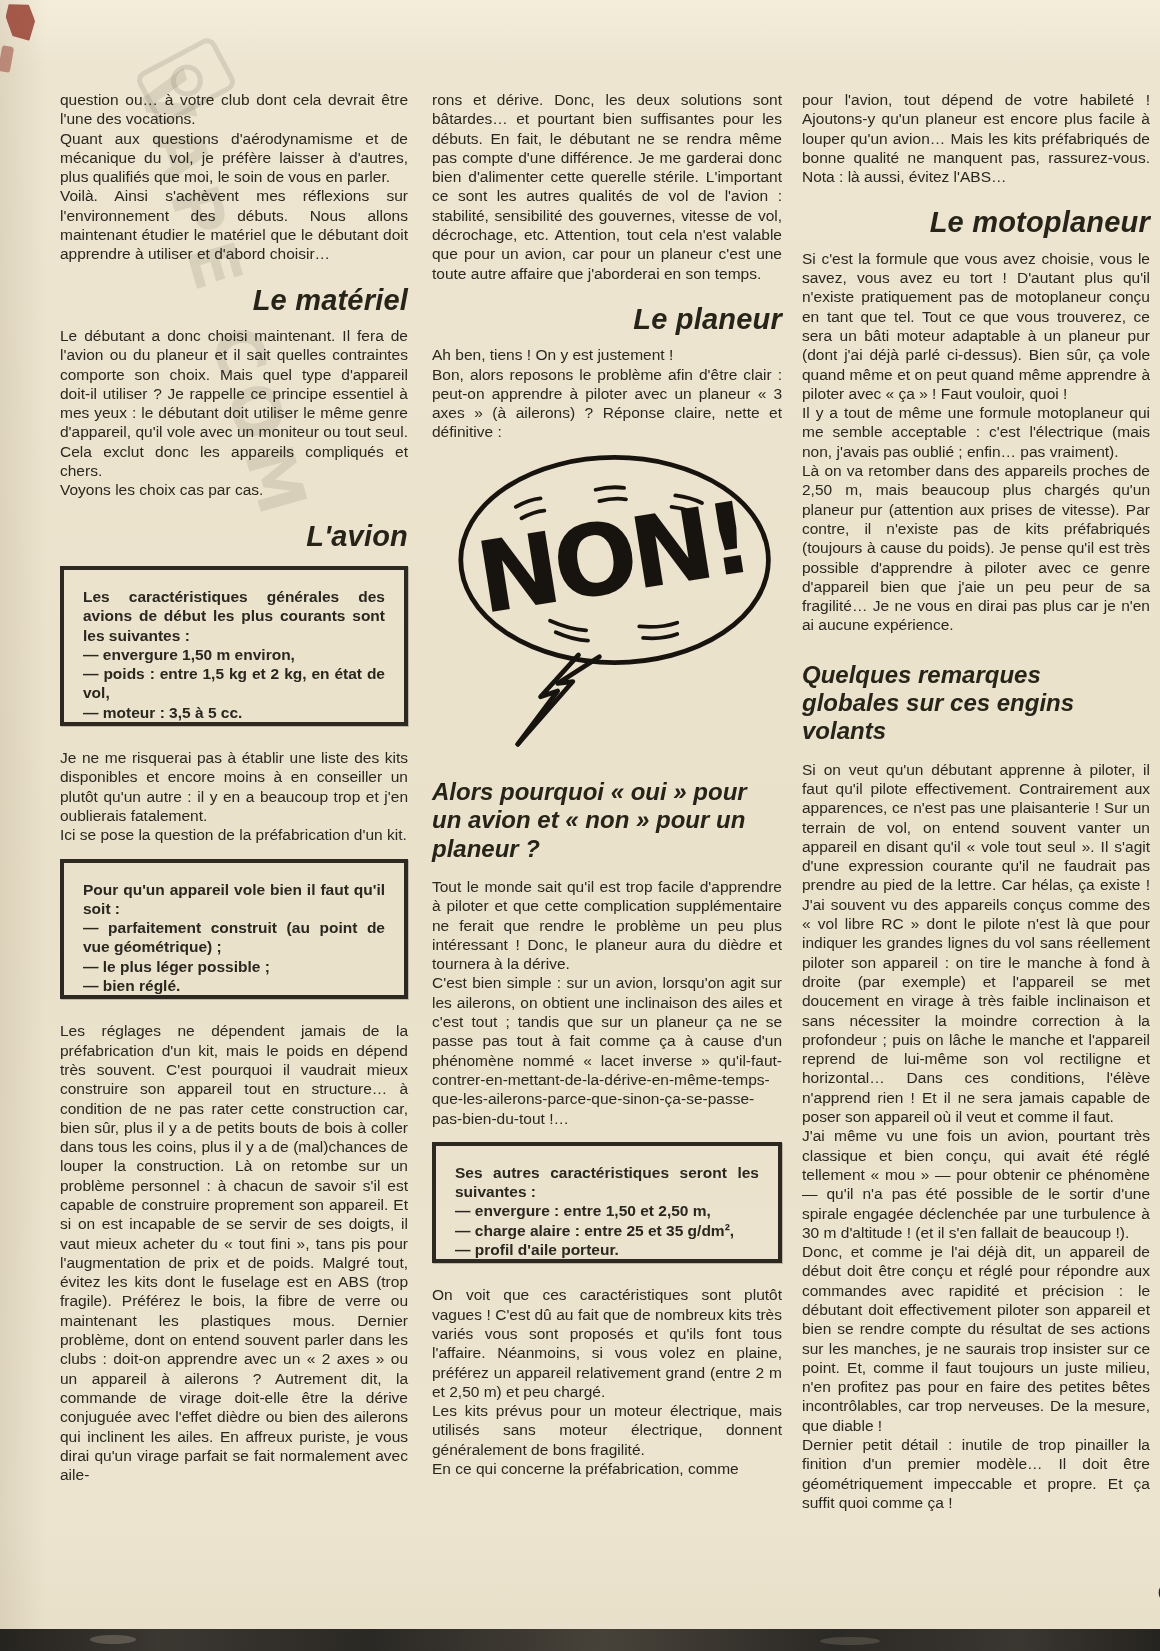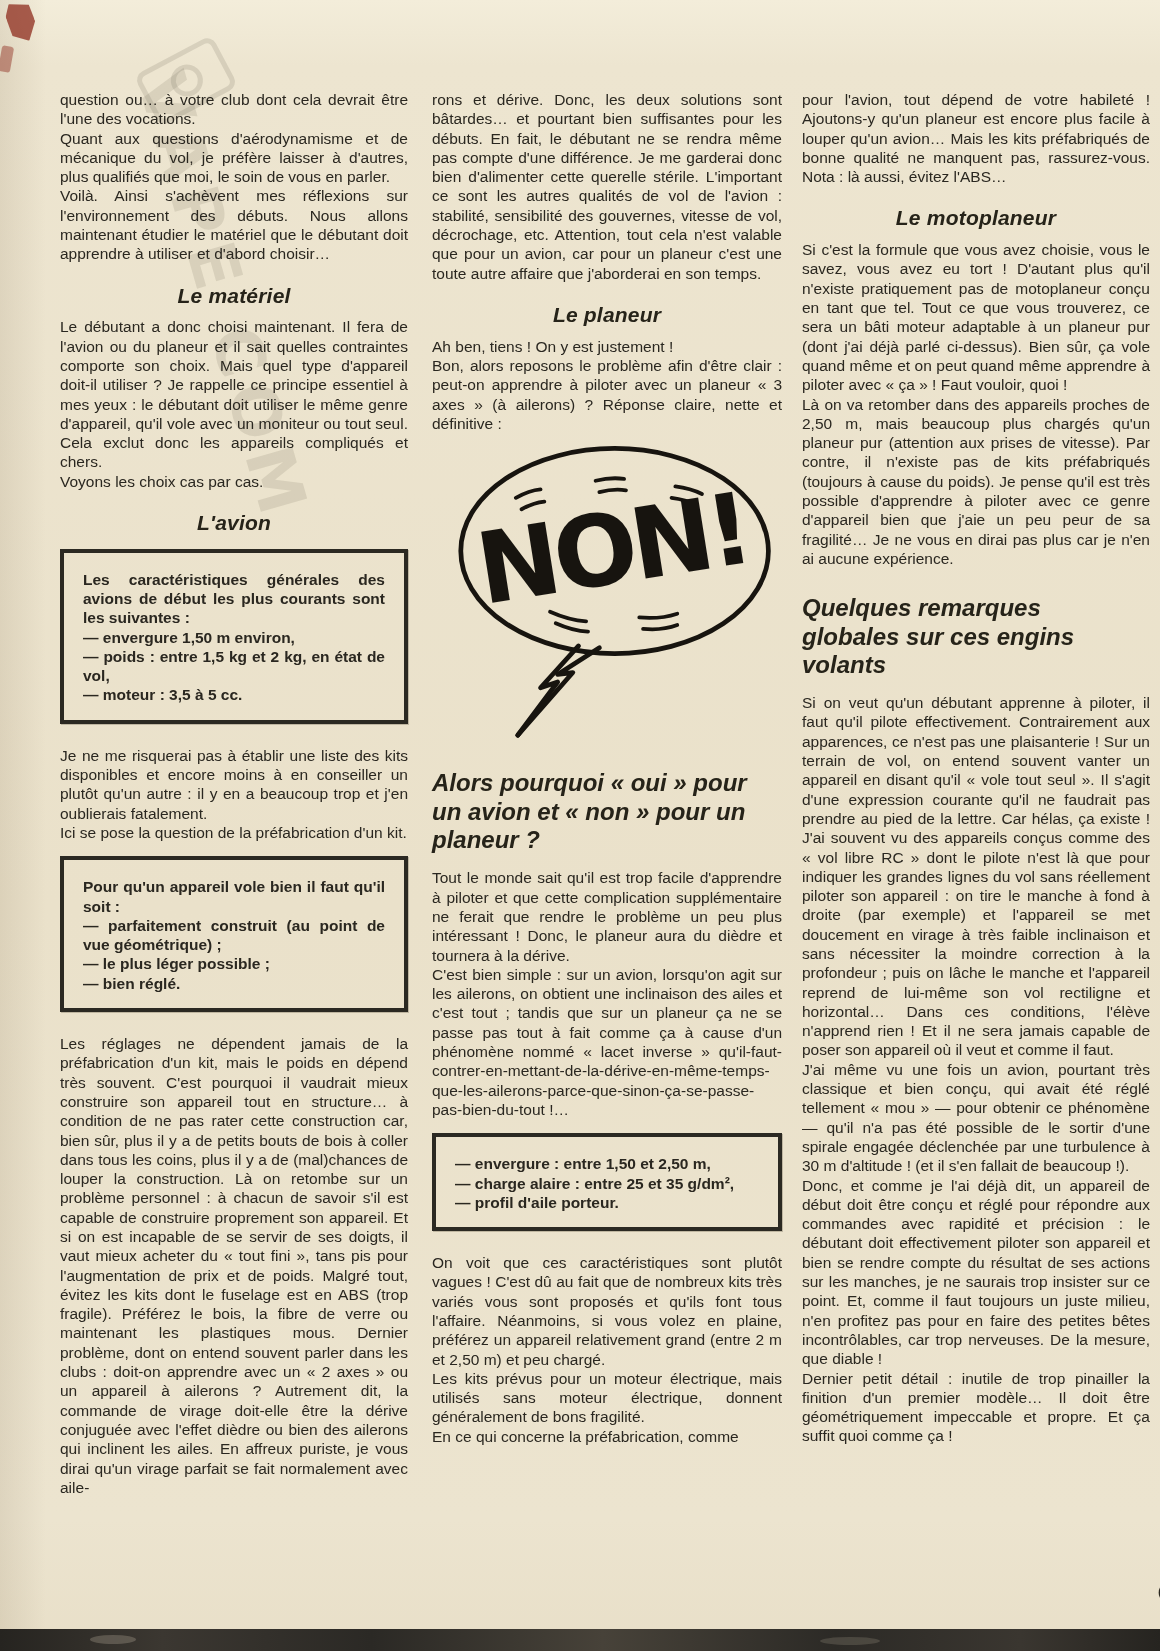--- a/index.html
+++ b/index.html
@@ -14,30 +14,30 @@
   
   .edge-shade{position:absolute;left:0;top:0;width:46px;height:100%;
     background:linear-gradient(90deg,rgba(92,70,40,0.10),rgba(92,70,40,0.0));}
   
   .col{position:absolute;top:90px;font-size:15.5px;line-height:1.245;text-align:justify;}
   .col1{left:60px;width:348px;}
   .col2{left:432px;width:350px;}
   .col3{left:802px;width:348px;}
   .para{margin:0;}
   h2.sec{
-    font-size:21px;font-weight:700;font-style:italic;letter-spacing:.2px;
-    margin:21px 0 10px 0;line-height:1.08;text-align:center;color:#262319;
+    font-size:29px;font-weight:700;font-style:italic;letter-spacing:.2px;
+    margin:21px 0 10px 0;line-height:1.08;text-align:right;color:#262319;
   }
   h3.sub{
     font-size:24px;font-weight:700;font-style:italic;
     margin:26px 8px 14px 0;line-height:1.18;text-align:left;color:#262319;
   }
   .infobox{
     border:4px solid #2b2922;
-    padding:17px 19px 15px 19px;
+    padding:17px 19px 0 19px;
     margin:14px 0 22px 0;
     font-weight:700;
     box-shadow:1px 1px 0 rgba(60,50,30,.25);
   }
   .infobox .bx-line{margin:0;}
   .bubble-wrap{margin:6px 0 14px 0;text-align:center;}
   .pagenum{
     position:absolute;left:1122px;top:1583px;
     font-size:18px;font-weight:700;color:#2a2720;margin-left:36px;
   }
@@ -133,33 +133,35 @@
         <path d="M214,188 q22,2 40,-4 M218,200 q20,2 36,-4" stroke="#17140f" stroke-width="4" fill="none" stroke-linecap="round"></path>
 
         <text x="186" y="152" text-anchor="middle" font-family="DejaVu Sans, sans-serif" font-size="104" font-weight="bold" letter-spacing="-6" fill="#17140f" transform="rotate(-9 186 120)">NON!</text>
       </svg>
     </div>
 
     <h3 class="sub">Alors pourquoi « oui » pour un avion et « non » pour un planeur ?</h3>
     <p class="para">Tout le monde sait qu'il est trop facile d'apprendre à piloter et que cette complication supplémentaire ne ferait que rendre le problème un peu plus intéressant ! Donc, le planeur aura du dièdre et tournera à la dérive.</p>
     <p class="para">C'est bien simple : sur un avion, lorsqu'on agit sur les ailerons, on obtient une inclinaison des ailes et c'est tout ; tandis que sur un planeur ça ne se passe pas tout à fait comme ça à cause d'un phénomène nommé « lacet inverse »  qu'il-faut-contrer-en-mettant-de-la-dérive-en-même-temps-que-les-ailerons-parce-que-sinon-ça-se-passe-pas-bien-du-tout !…</p>
     <div class="infobox">
+      <p class="bx-line">Ses autres caractéristiques seront les suivantes :</p>
       <p class="bx-line">—  envergure : entre 1,50 et 2,50 m,</p>
       <p class="bx-line">—  charge alaire : entre 25 et 35 g/dm²,</p>
       <p class="bx-line">—  profil d'aile porteur.</p>
     </div>
     <p class="para">On voit que ces caractéristiques sont plutôt vagues ! C'est dû au fait que de nombreux kits très variés vous sont proposés et qu'ils font tous l'affaire. Néanmoins, si vous volez en plaine, préférez un appareil relativement grand (entre 2 m et 2,50 m) et peu chargé.</p>
     <p class="para">Les kits prévus pour un moteur électrique, mais utilisés sans moteur électrique, donnent généralement de bons fragilité.</p>
     <p class="para">En ce qui concerne la préfabrication, comme</p>
   </div>
 
   <div class="col col3">
     <p class="para">pour l'avion, tout dépend de votre habileté ! Ajoutons-y qu'un planeur est encore plus facile à louper qu'un avion… Mais les kits préfabriqués de bonne qualité ne manquent pas, rassurez-vous. Nota : là aussi, évitez l'ABS…</p>
     <h2 class="sec">Le motoplaneur</h2>
     <p class="para">Si c'est la formule que vous avez choisie, vous le savez, vous avez eu tort ! D'autant plus qu'il n'existe pratiquement pas de motoplaneur conçu en tant que tel. Tout ce que vous trouverez, ce sera un bâti moteur adaptable à un planeur pur (dont j'ai déjà parlé ci-dessus). Bien sûr, ça vole quand même et on peut quand même apprendre à piloter avec « ça » ! Faut vouloir, quoi !</p>
+    <p class="para">Il y a tout de même une formule motoplaneur qui me semble acceptable : c'est l'électrique (mais non, j'avais pas oublié ; enfin… pas vraiment).</p>
     <p class="para">Là on va retomber dans des appareils proches de 2,50 m, mais beaucoup plus chargés qu'un planeur pur (attention aux prises de vitesse). Par contre, il n'existe pas de kits préfabriqués (toujours à cause du poids). Je pense qu'il est très possible d'apprendre à piloter avec ce genre d'appareil bien que j'aie un peu peur de sa fragilité… Je ne vous en dirai pas plus car je n'en ai aucune expérience.</p>
     <h3 class="sub">Quelques remarques globales sur ces engins volants</h3>
     <p class="para">Si on veut qu'un débutant apprenne à piloter, il faut qu'il pilote effectivement. Contrairement aux apparences, ce n'est pas une plaisanterie ! Sur un terrain de vol, on entend souvent vanter un appareil en disant qu'il « vole tout seul ». Il s'agit d'une expression courante qu'il ne faudrait pas prendre au pied de la lettre. Car hélas, ça existe ! J'ai souvent vu des appareils conçus comme des « vol libre RC » dont le pilote n'est là que pour indiquer les grandes lignes du vol sans réellement piloter son appareil : on tire le manche à fond à droite (par exemple) et l'appareil se met doucement en virage à très faible inclinaison et sans nécessiter la moindre correction à la profondeur ; puis on lâche le manche et l'appareil reprend de lui-même son vol rectiligne et horizontal… Dans ces conditions, l'élève n'apprend rien ! Et il ne sera jamais capable de poser son appareil où il veut et comme il faut.</p>
     <p class="para">J'ai même vu une fois un avion, pourtant très classique et bien conçu, qui avait été réglé tellement « mou » — pour obtenir ce phénomène — qu'il n'a pas été possible de le sortir d'une spirale engagée déclenchée par une turbulence à 30 m d'altitude ! (et il s'en fallait de beaucoup !).</p>
     <p class="para">Donc, et comme je l'ai déjà dit, un appareil de début doit être conçu et réglé pour répondre aux commandes avec rapidité et précision : le débutant doit effectivement piloter son appareil et bien se rendre compte du résultat de ses actions sur les manches, je ne saurais trop insister sur ce point. Et, comme il faut toujours un juste milieu, n'en profitez pas pour en faire des petites bêtes incontrôlables, car trop nerveuses. De la mesure, que diable !</p>
     <p class="para">Dernier petit détail : inutile de trop pinailler la finition d'un premier modèle… Il doit être géométriquement impeccable et propre. Et ça suffit quoi comme ça !</p>
   </div>
 
   <div class="pagenum">67</div>
   <div class="scan-bottom"></div>

